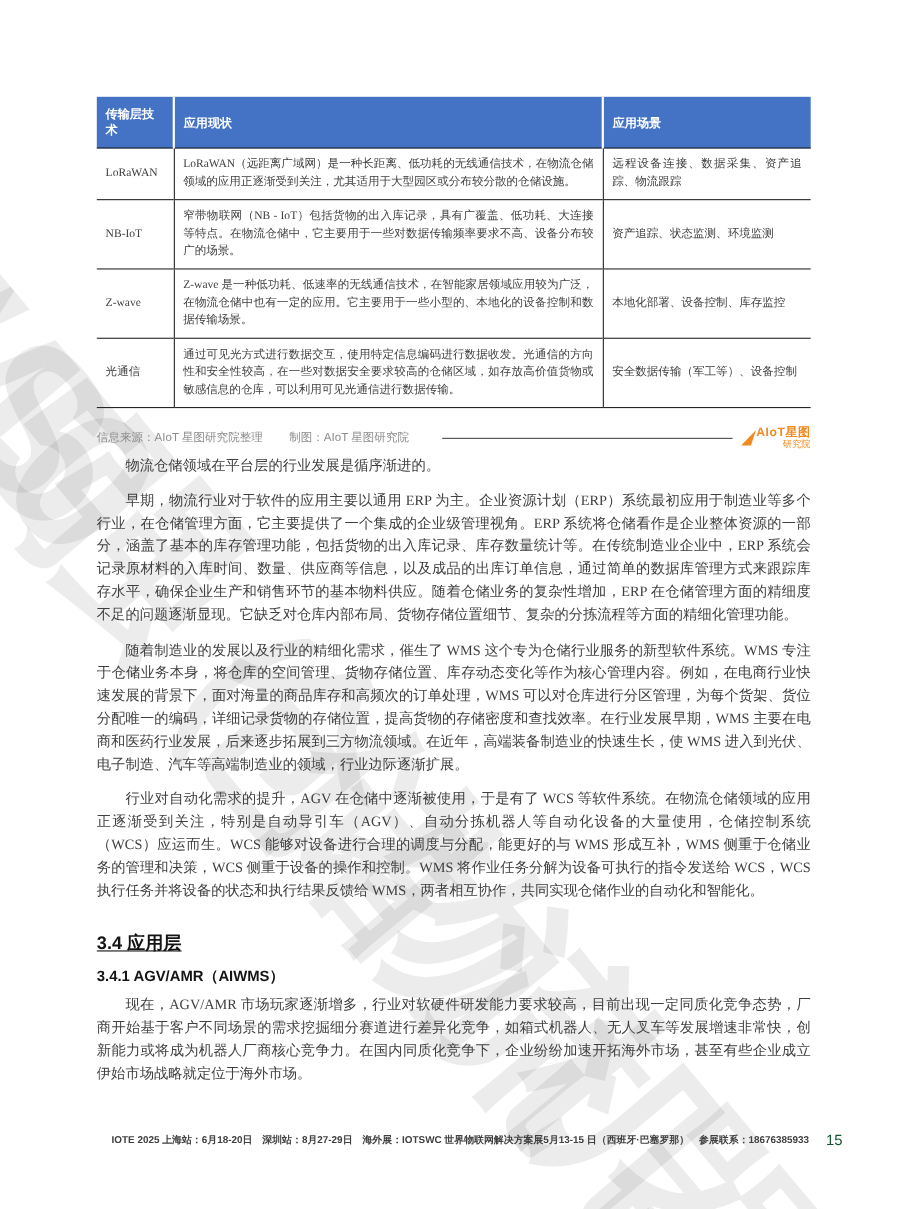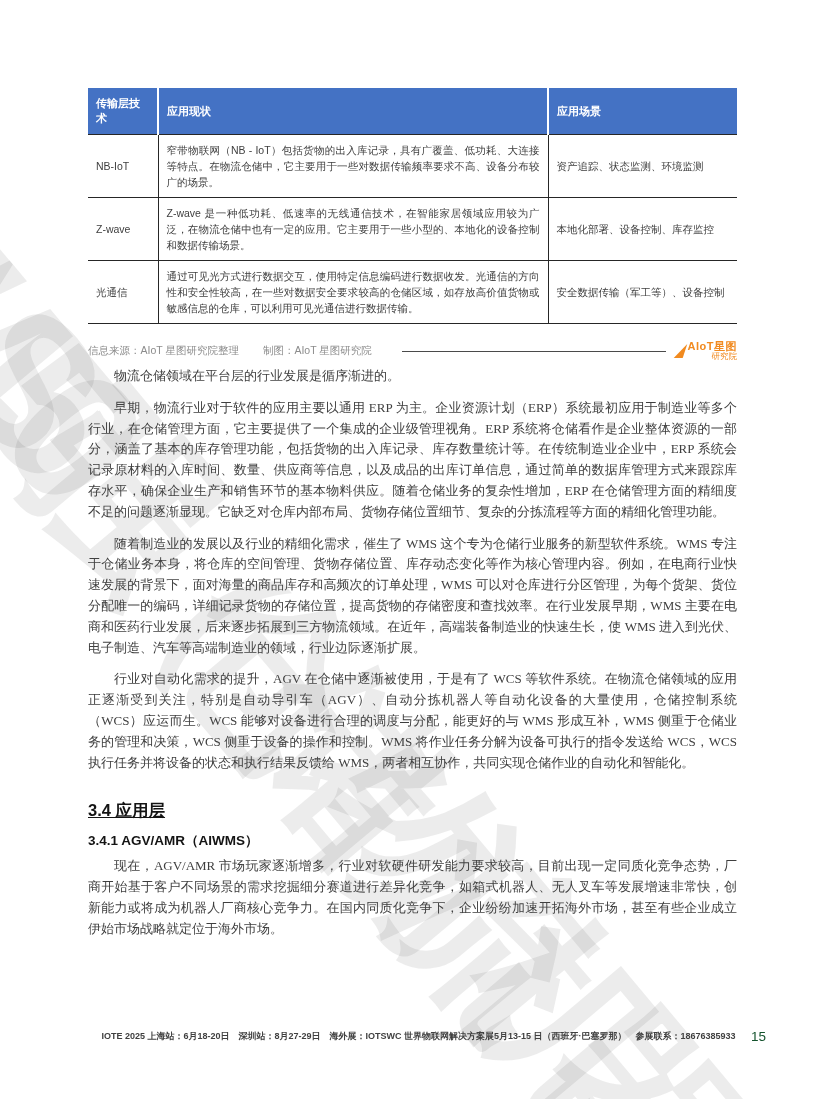--- a/index.html
+++ b/index.html
@@ -35,20 +35,21 @@
     position:relative;
     z-index:2;
     padding:88px 79px 0 88px;
     width:649px;
   }
   
   table.tech-table{
     width:649px;
     border-collapse:collapse;
     table-layout:fixed;
+    font-family:Liberation Serif, serif;
   }
   table.tech-table col.c1{width:70px;}
   table.tech-table col.c2{width:390px;}
   table.tech-table col.c3{width:189px;}
   table.tech-table thead th{
     background:#4472C4;
     color:#ffffff;
     font-size:11px;
     font-weight:bold;
     text-align:left;
@@ -163,20 +164,25 @@
           <col class="c3">
         </colgroup>
       <thead>
         <tr>
           <th>传输层技术</th>
           <th>应用现状</th>
           <th>应用场景</th>
         </tr>
       </thead>
       <tbody>
+        <tr>
+          <td class="tech-cell">LoRaWAN</td>
+          <td class="sep">LoRaWAN（远距离广域网）是一种长距离、低功耗的无线通信技术，在物流仓储领域的应用正逐渐受到关注，尤其适用于大型园区或分布较分散的仓储设施。</td>
+          <td class="sep">远程设备连接、数据采集、资产追踪、物流跟踪</td>
+        </tr>
         <tr>
           <td class="tech-cell">NB-IoT</td>
           <td class="sep">窄带物联网（NB - IoT）包括货物的出入库记录，具有广覆盖、低功耗、大连接等特点。在物流仓储中，它主要用于一些对数据传输频率要求不高、设备分布较广的场景。</td>
           <td class="sep">资产追踪、状态监测、环境监测</td>
         </tr>
         <tr>
           <td class="tech-cell">Z-wave</td>
           <td class="sep">Z-wave 是一种低功耗、低速率的无线通信技术，在智能家居领域应用较为广泛，在物流仓储中也有一定的应用。它主要用于一些小型的、本地化的设备控制和数据传输场景。</td>
           <td class="sep">本地化部署、设备控制、库存监控</td>
         </tr>

